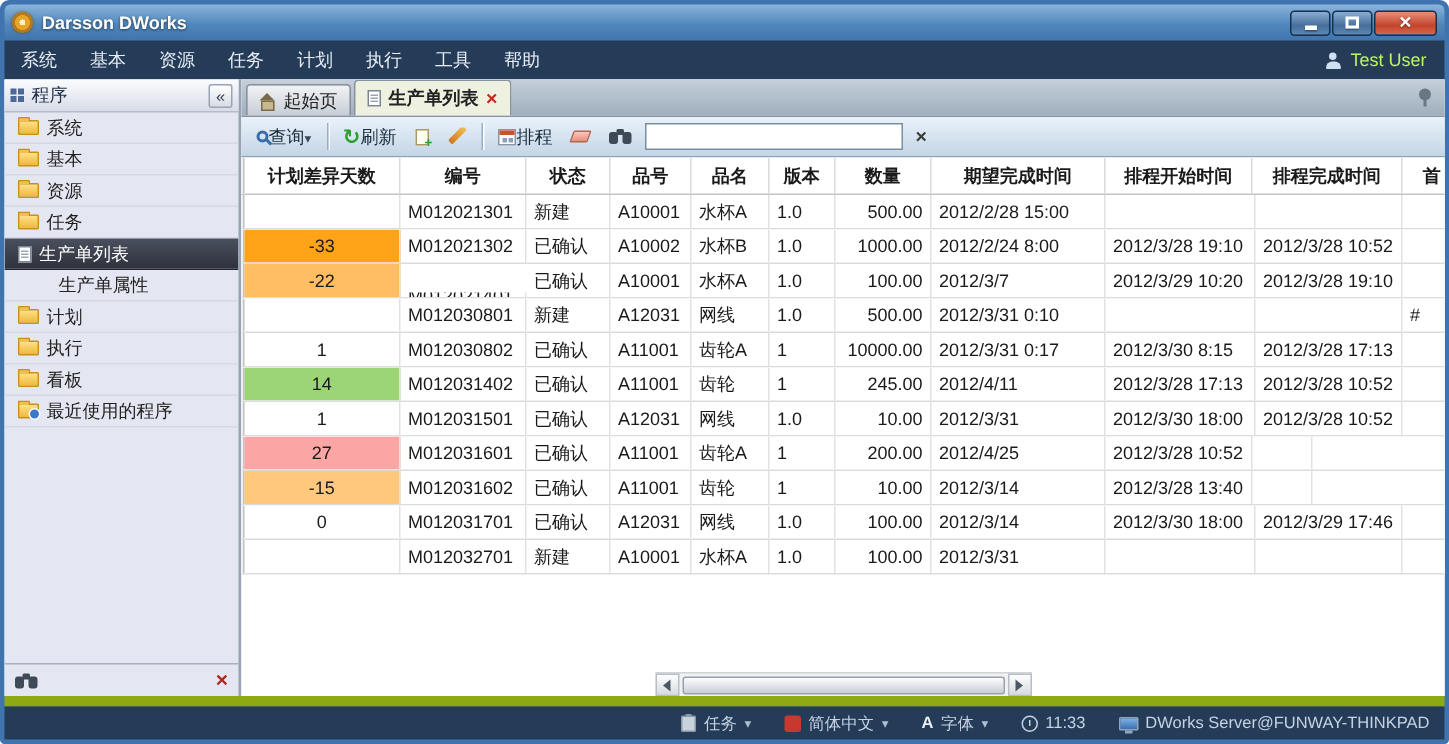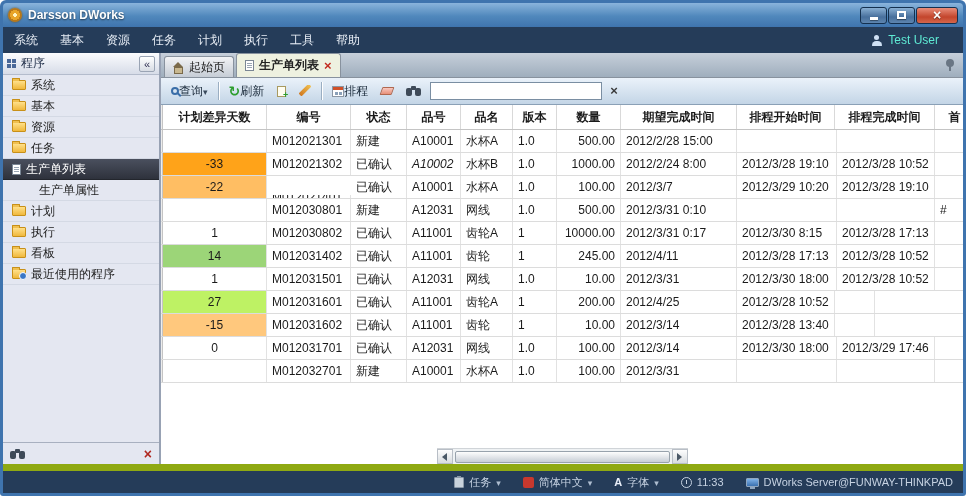--- a/index.html
+++ b/index.html
@@ -22,21 +22,21 @@
     display:flex; align-items:center; justify-content:center; }
   .win-btn.close { width:42px; background:linear-gradient(#E98E7A,#C3452C 60%,#D4664C); }
   .glyph-min { width:8px; height:3px; background:#FFF; margin-top:7px; box-shadow:0 1px 1px rgba(0,0,0,.4); }
   .glyph-max { width:9px; height:8px; border:2px solid #FFF; box-shadow:0 1px 1px rgba(0,0,0,.4); }
   .glyph-close::before { content:"×"; color:#FFF; font-size:14px; font-weight:bold; line-height:15px; text-shadow:0 1px 1px rgba(0,0,0,.5); }
 
   
   .menubar { height:26px; flex:0 0 26px; background:#253C59; display:flex; align-items:center;
     color:#E8EEF6; font-size:12px; }
   .menu-item { padding:0 11px; line-height:26px; cursor:default; }
-  .menu-user { margin-left:auto; display:flex; align-items:center; gap:5px; padding-right:24px; color:#5eead4; }
+  .menu-user { margin-left:auto; display:flex; align-items:center; gap:5px; padding-right:12px; color:#bef264; }
   .user-icon { width:12px; height:11px; position:relative; }
   .user-icon::before { content:''; position:absolute; top:0; left:3px; width:5px; height:5px; border-radius:50%; background:#CFE0F4; }
   .user-icon::after { content:''; position:absolute; bottom:0; left:1px; width:10px; height:5px; border-radius:5px 5px 1px 1px; background:#CFE0F4; }
 
   
   .content { flex:1; display:flex; min-height:0; background:#E4E7F1; }
 
   
   .sidebar { width:158px; flex:0 0 158px; display:flex; flex-direction:column;
     border-right:2px solid #98A2B4; background:#E4E7F1; }
@@ -330,21 +330,21 @@
               <div class="td align-left" style="flex: 0 0 116px;">2012/2/28 15:00</div>
               <div class="td align-left" style="flex: 0 0 100px;"></div>
               <div class="td align-left" style="flex: 0 0 98px;"></div>
               <div class="td align-left" style="flex: 0 0 40px;"></div>
             </div>
             <div class="tr">
               <div class="gutter-cell"></div>
               <div class="td align-center" style="flex: 0 0 104px; background: rgb(255, 163, 25);">-33</div>
               <div class="td align-left" style="flex: 0 0 84px;">M012021302</div>
               <div class="td align-left" style="flex: 0 0 56px;">已确认</div>
-              <div class="td align-left" style="flex: 0 0 54px; font-style: italic;">A10002</div>
+              <div class="td align-left" style="flex: 0 0 54px;">A10002</div>
               <div class="td align-left" style="flex: 0 0 52px;">水杯B</div>
               <div class="td align-left" style="flex: 0 0 44px;">1.0</div>
               <div class="td align-right" style="flex: 0 0 64px;">1000.00</div>
               <div class="td align-left" style="flex: 0 0 116px;">2012/2/24 8:00</div>
               <div class="td align-left" style="flex: 0 0 100px;">2012/3/28 19:10</div>
               <div class="td align-left" style="flex: 0 0 98px;">2012/3/28 10:52</div>
               <div class="td align-left" style="flex: 0 0 40px;"></div>
             </div>
             <div class="tr">
               <div class="gutter-cell"></div>
@@ -411,21 +411,21 @@
               <div class="td align-left" style="flex: 0 0 52px;">网线</div>
               <div class="td align-left" style="flex: 0 0 44px;">1.0</div>
               <div class="td align-right" style="flex: 0 0 64px;">10.00</div>
               <div class="td align-left" style="flex: 0 0 116px;">2012/3/31</div>
               <div class="td align-left" style="flex: 0 0 100px;">2012/3/30 18:00</div>
               <div class="td align-left" style="flex: 0 0 98px;">2012/3/28 10:52</div>
               <div class="td align-left" style="flex: 0 0 40px;"></div>
             </div>
             <div class="tr">
               <div class="gutter-cell"></div>
-              <div class="td align-center" style="flex: 0 0 104px; background: #bef264;">27</div>
+              <div class="td align-center" style="flex: 0 0 104px; background: #fca5a5;">27</div>
               <div class="td align-left" style="flex: 0 0 84px;">M012031601</div>
               <div class="td align-left" style="flex: 0 0 56px;">已确认</div>
               <div class="td align-left" style="flex: 0 0 54px;">A11001</div>
               <div class="td align-left" style="flex: 0 0 52px;">齿轮A</div>
               <div class="td align-left" style="flex: 0 0 44px;">1</div>
               <div class="td align-right" style="flex: 0 0 64px;">200.00</div>
               <div class="td align-left" style="flex: 0 0 116px;">2012/4/25</div>
               <div class="td align-left" style="flex: 0 0 98px;">2012/3/28 10:52</div>
               <div class="td align-left" style="flex: 0 0 40px;"></div>
             </div>

